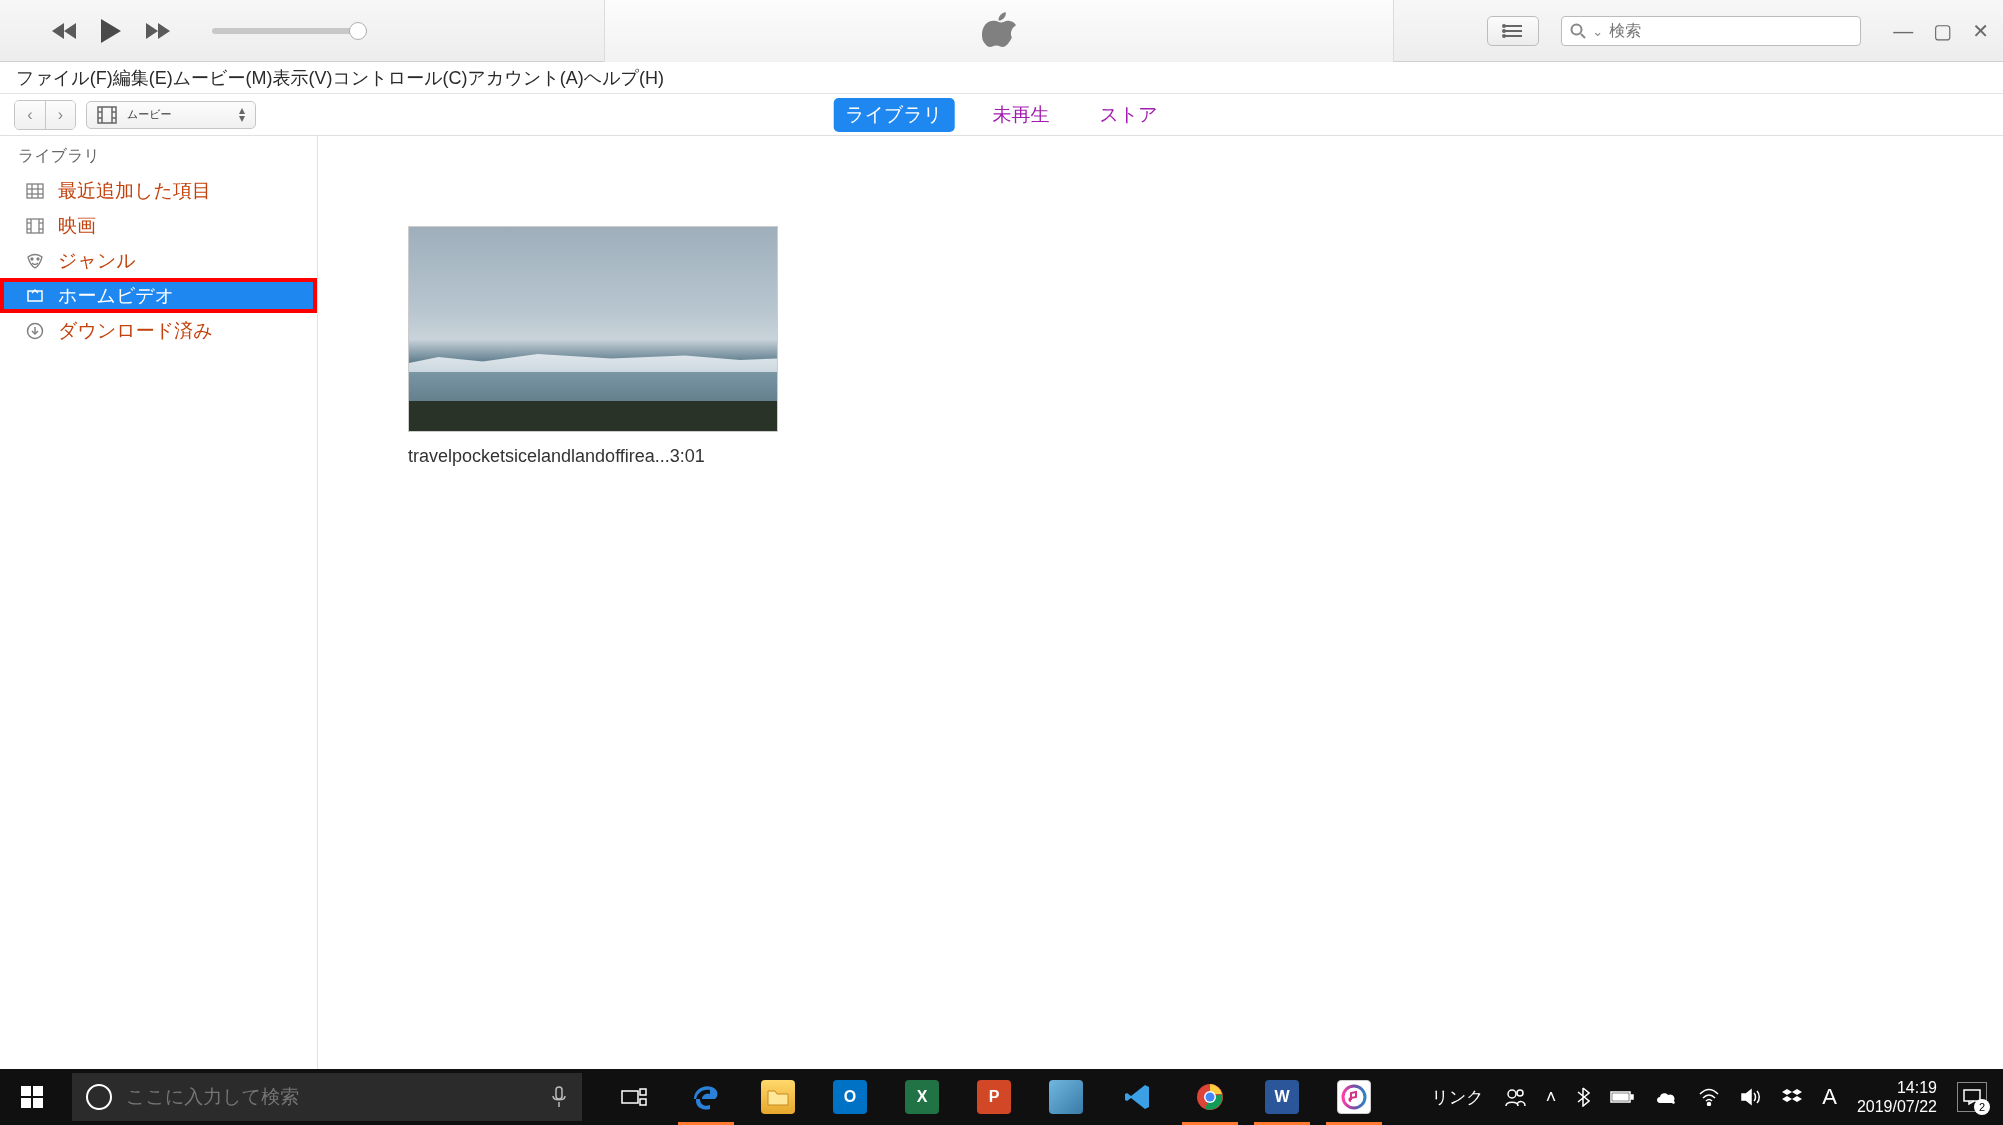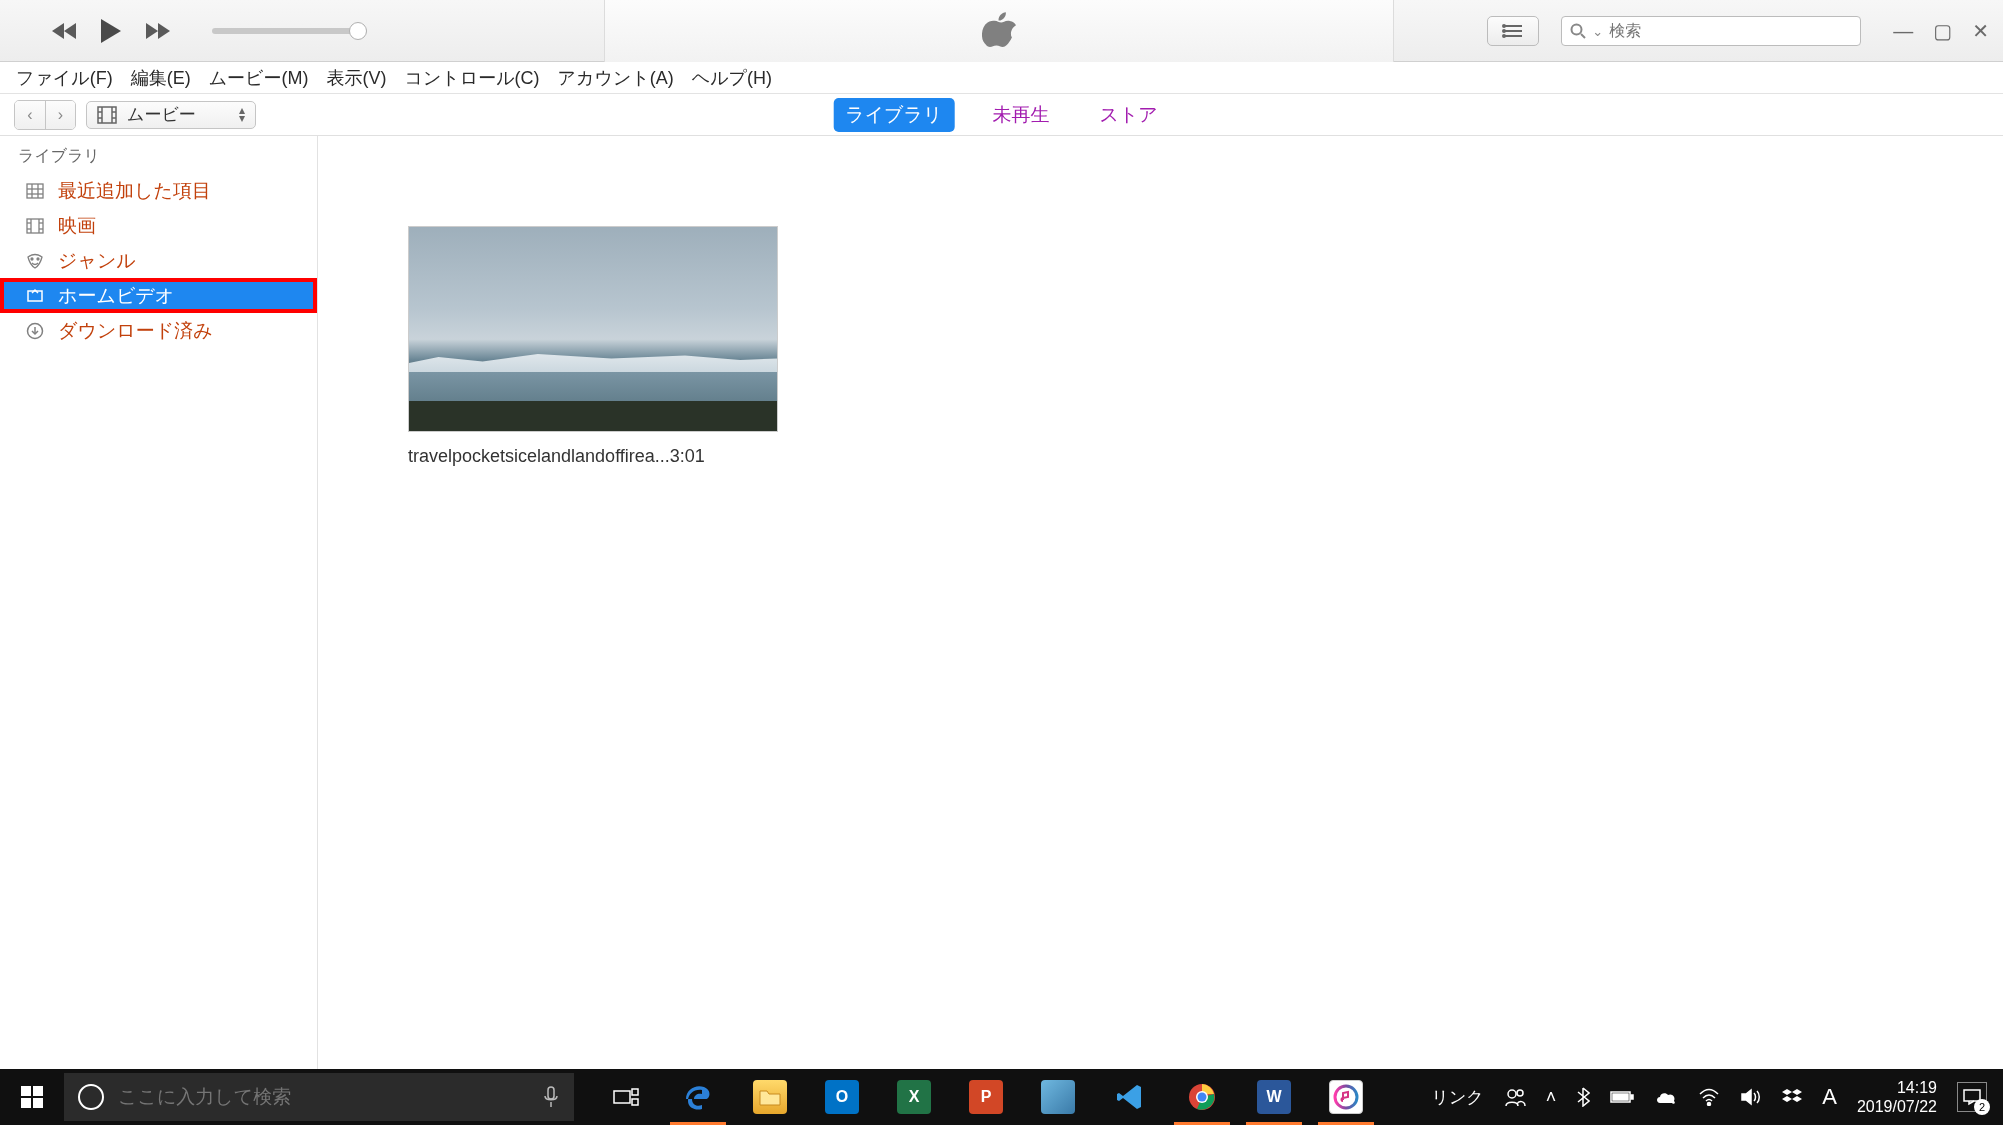--- a/index.html
+++ b/index.html
@@ -32,31 +32,31 @@
 .right-controls { position: absolute; right: 14px; top: 0; height: 62px; display: flex; align-items: center; gap: 22px; }
 .view-btn { width: 52px; height: 30px; background: linear-gradient(#fcfcfc,#ececec); border: 1px solid #bcbcbc; border-radius: 5px; display: flex; align-items: center; justify-content: center; }
 .search-box { width: 300px; height: 30px; background: #fff; border: 1px solid #bcbcbc; border-radius: 4px; display: flex; align-items: center; padding: 0 8px; gap: 6px; }
 .search-box input { border: none; outline: none; flex: 1; font-size: 16px; color: #a16207; background: transparent; }
 .mag-icon { color: #888; }
 
 .win-ctl { display: flex; gap: 20px; color: #6a6a6a; margin-left: 10px; }
 .win-ctl span { font-size: 20px; line-height: 1; }
 
 
-.menu-bar { height: 32px; background: #fff; border-bottom: 1px solid #e3e3e3; display: flex; align-items: center; padding-left: 16px; gap: 18px; }
+.menu-bar { height: 32px; background: #fff; border-bottom: 1px solid #e3e3e3; display: flex; align-items: center; padding-left: 16px; }
 .menu-bar span { font-size: 18px; color: #2a2a2a; }
 
 
 .nav-bar { height: 42px; background: #fff; border-bottom: 1px solid #e0e0e0; display: flex; align-items: center; padding: 0 14px; position: relative; }
 .nav-arrows { display: flex; border: 1px solid #c5c5c5; border-radius: 5px; overflow: hidden; }
 .nav-arrow { width: 30px; height: 28px; display: flex; align-items: center; justify-content: center; background: linear-gradient(#fcfcfc,#f0f0f0); color: #8a8a8a; }
 .nav-arrow + .nav-arrow { border-left: 1px solid #c5c5c5; }
 .media-select { margin-left: 10px; height: 28px; border: 1px solid #c5c5c5; border-radius: 5px; background: linear-gradient(#fcfcfc,#f0f0f0); display: flex; align-items: center; padding: 0 10px; gap: 10px; min-width: 170px; }
 .film-icon { color: #666; }
-.media-select span.lbl { font-size: 17px; color: #333; flex: 1; }
+.media-select span.lbl { font-size: 11px; color: #333; flex: 1; }
 .updown { font-size: 12px; color: #666; line-height: 0.6; }
 
 .center-tabs { position: absolute; left: 50%; transform: translateX(-50%); display: flex; align-items: center; gap: 26px; }
 .tab { font-size: 19px; color: #a21caf; padding: 4px 12px; border-radius: 5px; }
 .tab.active { background: #1e87f0; color: #fff; }
 
 
 .body { flex: 1; display: flex; overflow: hidden; }
 .sidebar { width: 318px; border-right: 1px solid #e2e2e2; background: #fff; padding-top: 6px; }
 .side-header { font-size: 16px; color: #666; padding: 4px 18px 6px; }
@@ -79,21 +79,21 @@
 .card-meta { display: flex; justify-content: space-between; margin-top: 14px; font-size: 18px; color: #333; }
 
 
 .taskbar {
   position: absolute; left: 0; bottom: 0; width: 2003px; height: 56px;
   background: #101010; display: flex; align-items: center; color: #fff;
 }
 .start-btn { width: 64px; height: 56px; display: flex; align-items: center; justify-content: center; }
 .win-logo { display: grid; grid-template-columns: 10px 10px; grid-template-rows: 10px 10px; gap: 2px; }
 .win-logo div { background: #fff; }
-.cortana { display: flex; align-items: center; background: #2b2b2b; height: 48px; width: 510px; margin-left: 0; padding: 0 14px; gap: 14px; }
+.cortana { display: flex; align-items: center; background: #2b2b2b; height: 48px; width: 510px; margin-left: 8px; padding: 0 14px; gap: 14px; }
 .cortana-circle { width: 26px; height: 26px; border: 2px solid #fff; border-radius: 50%; }
 .cortana input { background: transparent; border: none; outline: none; color: #ccc; font-size: 19px; flex: 1; }
 .mic { color: #bbb; }
 
 .task-icons { display: flex; align-items: center; gap: 0; margin-left: 16px; }
 .tbtn { width: 72px; height: 56px; display: flex; align-items: center; justify-content: center; position: relative; }
 .tbtn.active::after { content: ""; position: absolute; left: 8px; right: 8px; bottom: 0; height: 3px; background: #ff7a2e; }
 .app-ico { width: 34px; height: 34px; border-radius: 4px; display: flex; align-items: center; justify-content: center; font-size: 16px; font-weight: bold; color: #fff; }
 
 .tray { margin-left: auto; display: flex; align-items: center; gap: 20px; padding-right: 16px; font-size: 17px; color: #fff; }

